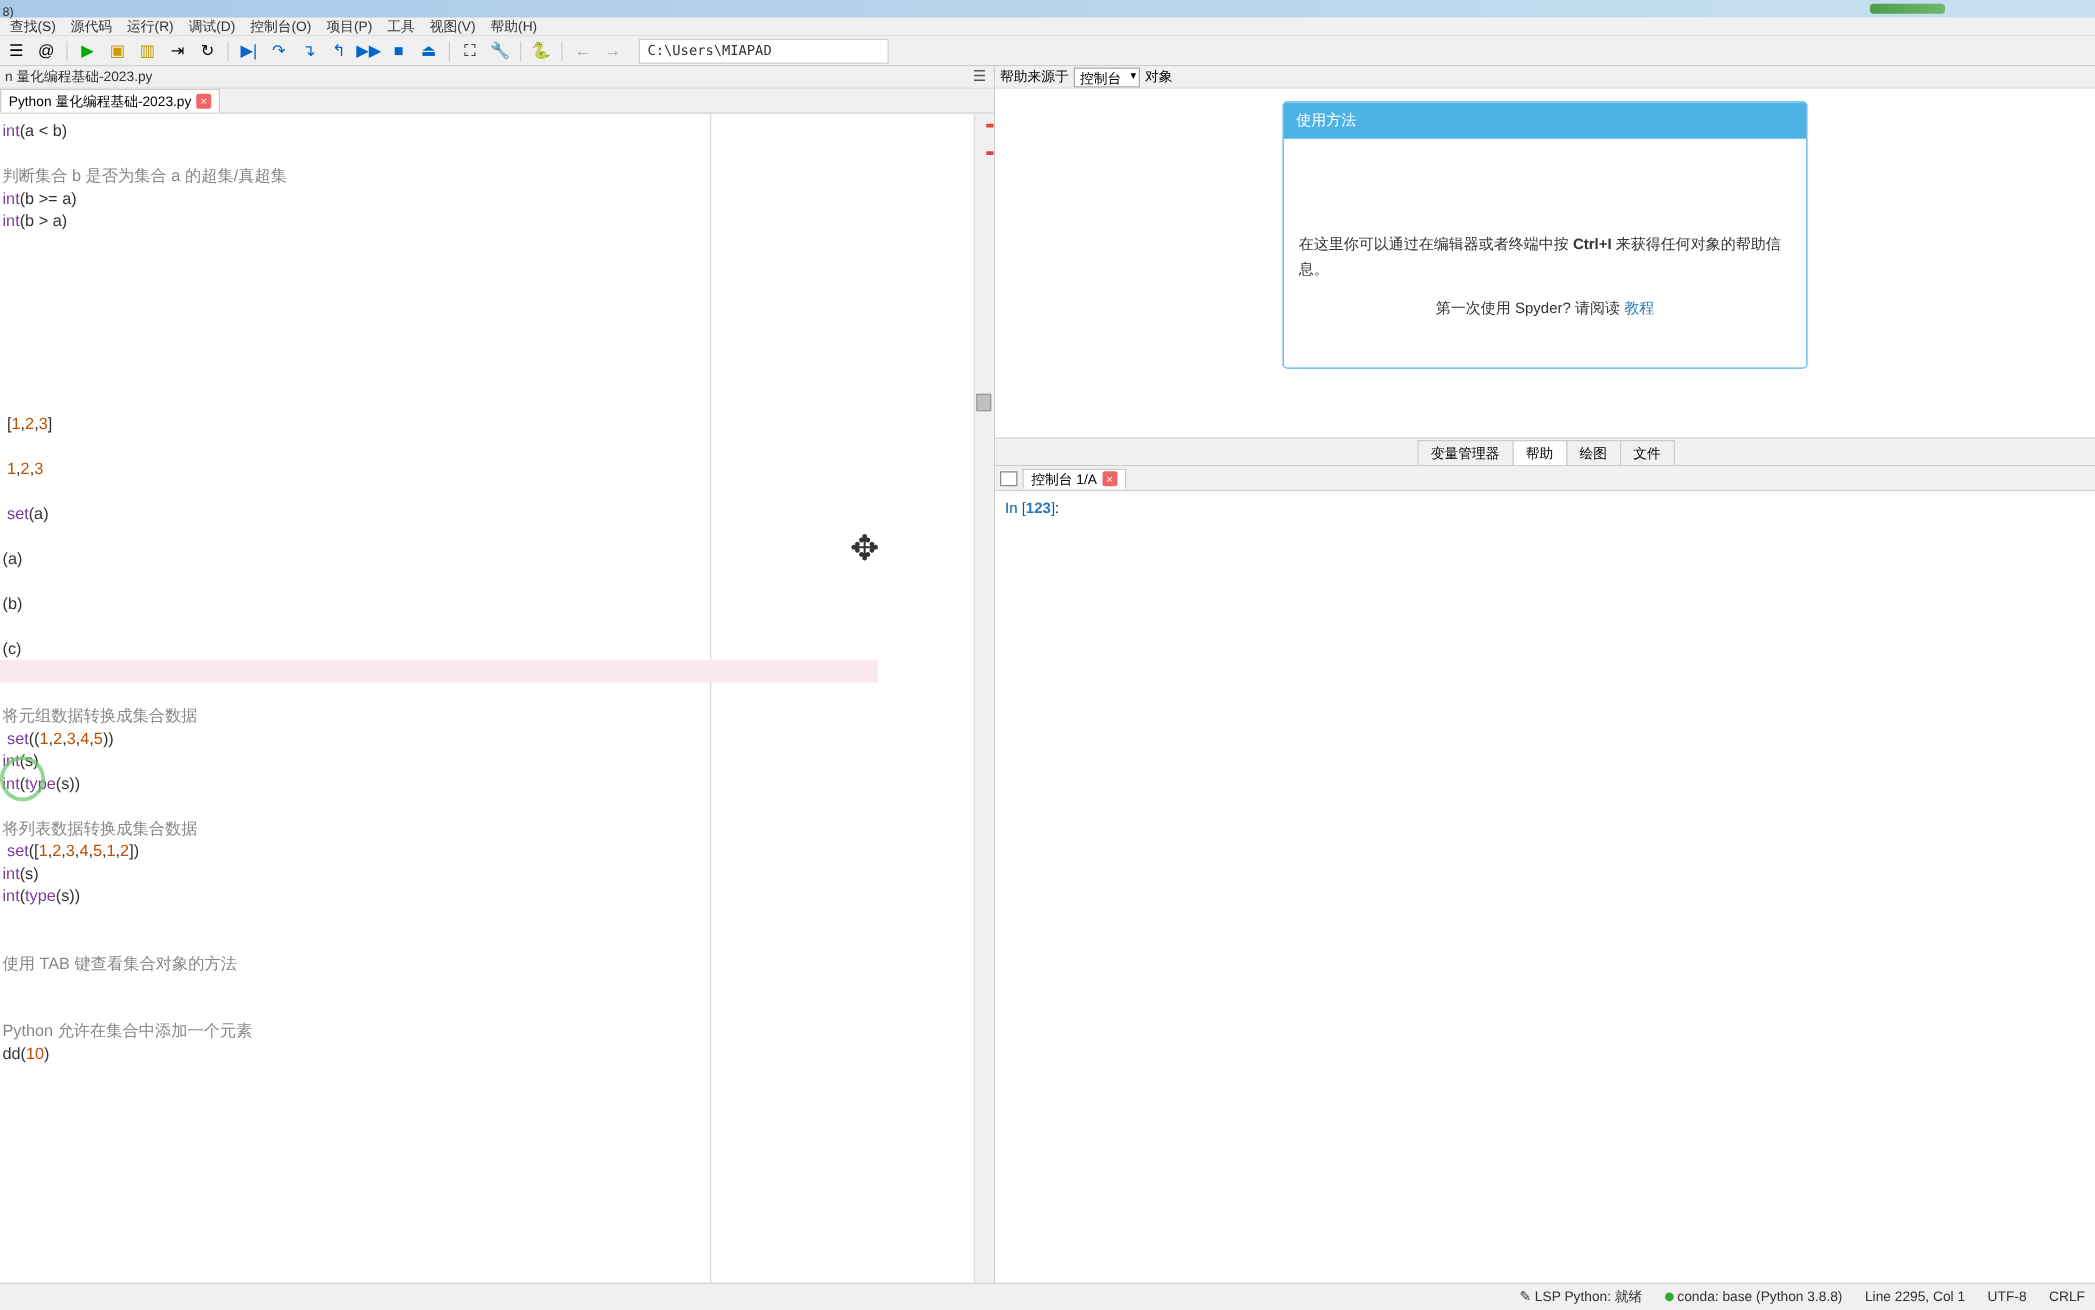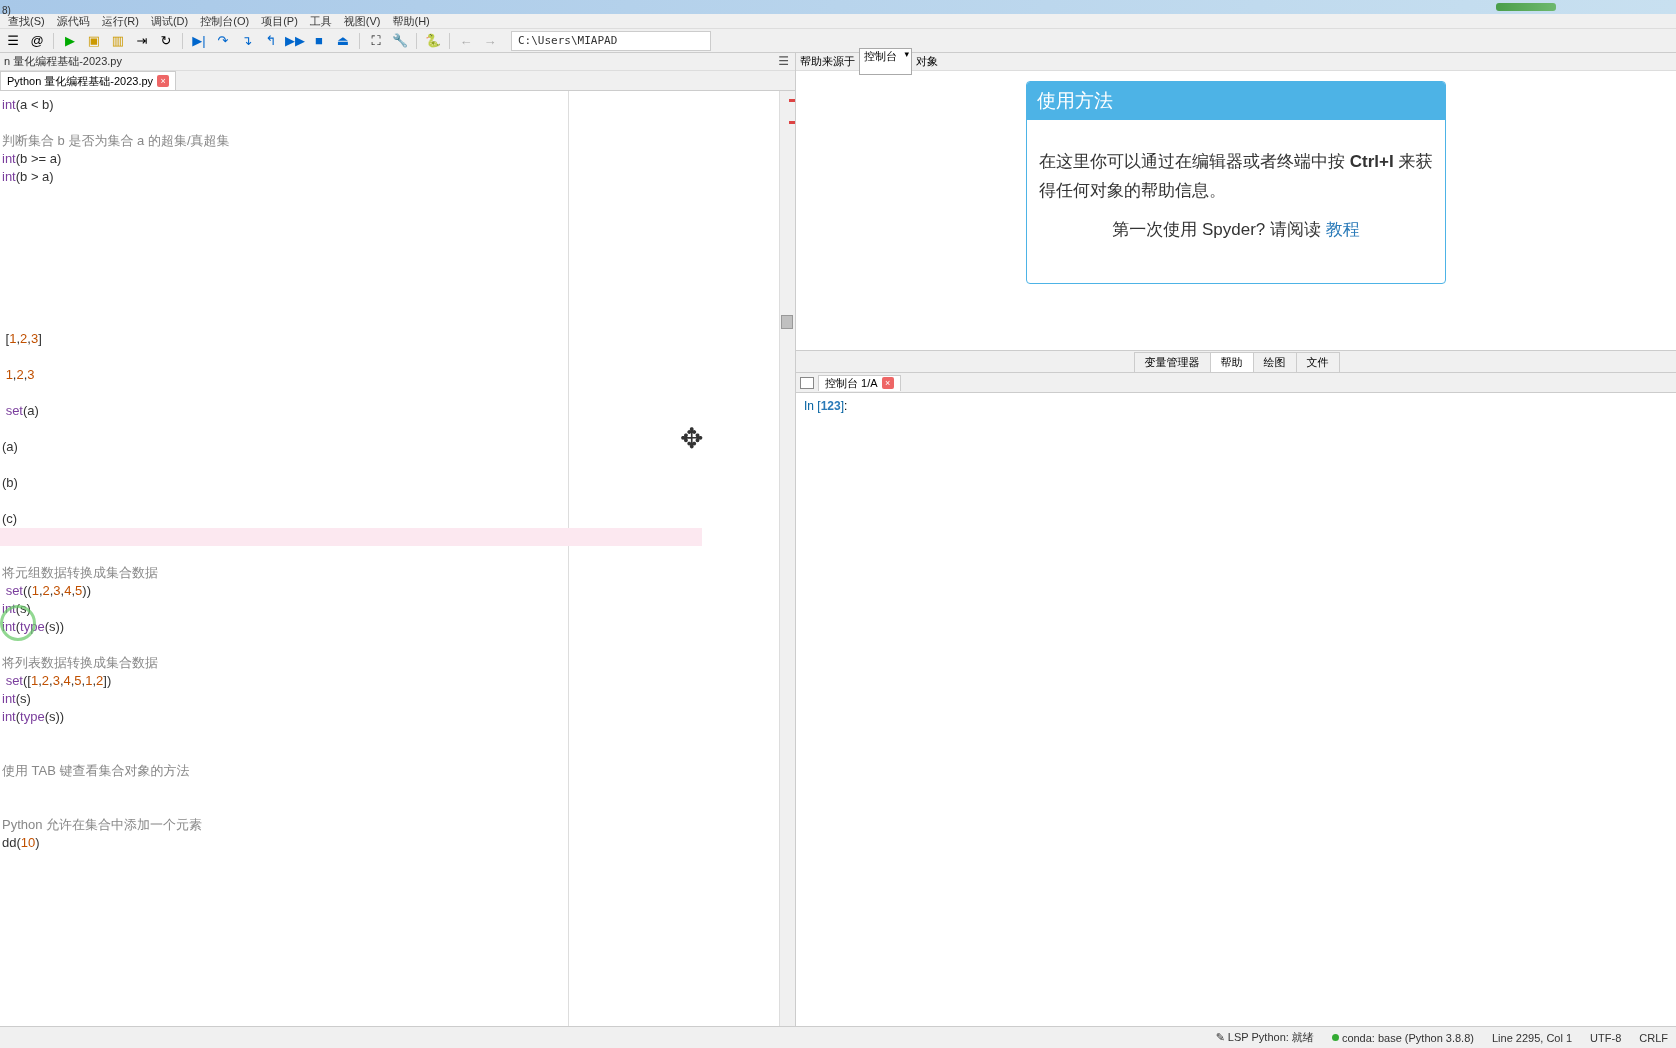--- a/index.html
+++ b/index.html
@@ -34,27 +34,27 @@
 .hl-line { position: absolute; left: 0; width: 702px; height: 18px; background: #fce8f0; z-index: 0; }
 .ruler { position: absolute; left: 568px; top: 0; width: 1px; height: 100%; background: #ddd; }
 .green-circle { position: absolute; width: 36px; height: 36px; border: 3px solid rgba(100,200,100,0.7); border-radius: 50%; z-index: 10; }
 .move-cursor { position: absolute; font-size: 28px; color: #333; z-index: 20; }
 .escroll { position: absolute; right: 0; top: 0; width: 16px; height: 100%; background: #f0f0f0; border-left: 1px solid #ddd; }
 .ethumb { position: absolute; right: 2px; width: 12px; height: 14px; background: #c0c0c0; border: 1px solid #999; }
 .red-marker { position: absolute; right: 0; width: 6px; height: 3px; background: #d44; }
 
 .right { flex: 1; display: flex; flex-direction: column; }
 .help-hdr { height: 18px; background: #f0f0f0; border-bottom: 1px solid #ddd; display: flex; align-items: center; font-size: 11px; padding: 0 4px; gap: 4px; }
-.dropdown { border: 1px solid #aaa; background: #fff; padding: 0 14px 0 4px; font-size: 11px; height: 27px; position: relative; }
+.dropdown { border: 1px solid #aaa; background: #fff; padding: 0 14px 0 4px; font-size: 11px; height: 16px; position: relative; }
 .dropdown::after { content: "▾"; position: absolute; right: 2px; top: 0; font-size: 9px; }
 
 .help-body { height: 280px; background: #fff; display: flex; align-items: flex-start; justify-content: center; padding-top: 10px; border-bottom: 1px solid #ccc; }
 .help-card { width: 420px; border: 1px solid #4db3e6; border-radius: 4px; overflow: hidden; }
-.help-title { background: #4db3e6; color: #fff; padding: 6px 10px; font-size: 19px; }
-.help-text { padding: 28px 12px; font-size: 17px; color: #333; line-height: 1.7; }
+.help-title { background: #4db3e6; color: #fff; padding: 6px 10px; font-size: 12px; }
+.help-text { padding: 28px 12px; font-size: 12px; color: #333; line-height: 1.7; margin-top: 46px; }
 .help-text p { margin-bottom: 10px; }
 .help-text .i { font-style: italic; }
 .help-link { color: #2a7ab8; text-decoration: none; }
 .help-center { text-align: center; }
 
 .bottom-tabs { height: 22px; background: #f0f0f0; display: flex; justify-content: center; align-items: flex-end; border-bottom: 1px solid #ccc; }
 .btab { padding: 2px 10px; font-size: 11px; border: 1px solid #ccc; border-bottom: none; background: #f0f0f0; margin: 0 -1px 0 0; cursor: pointer; }
 .btab.active { background: #fff; }
 
 .console-tabrow { height: 20px; background: #f0f0f0; display: flex; align-items: center; border-bottom: 1px solid #ccc; padding-left: 4px; gap: 4px; }

